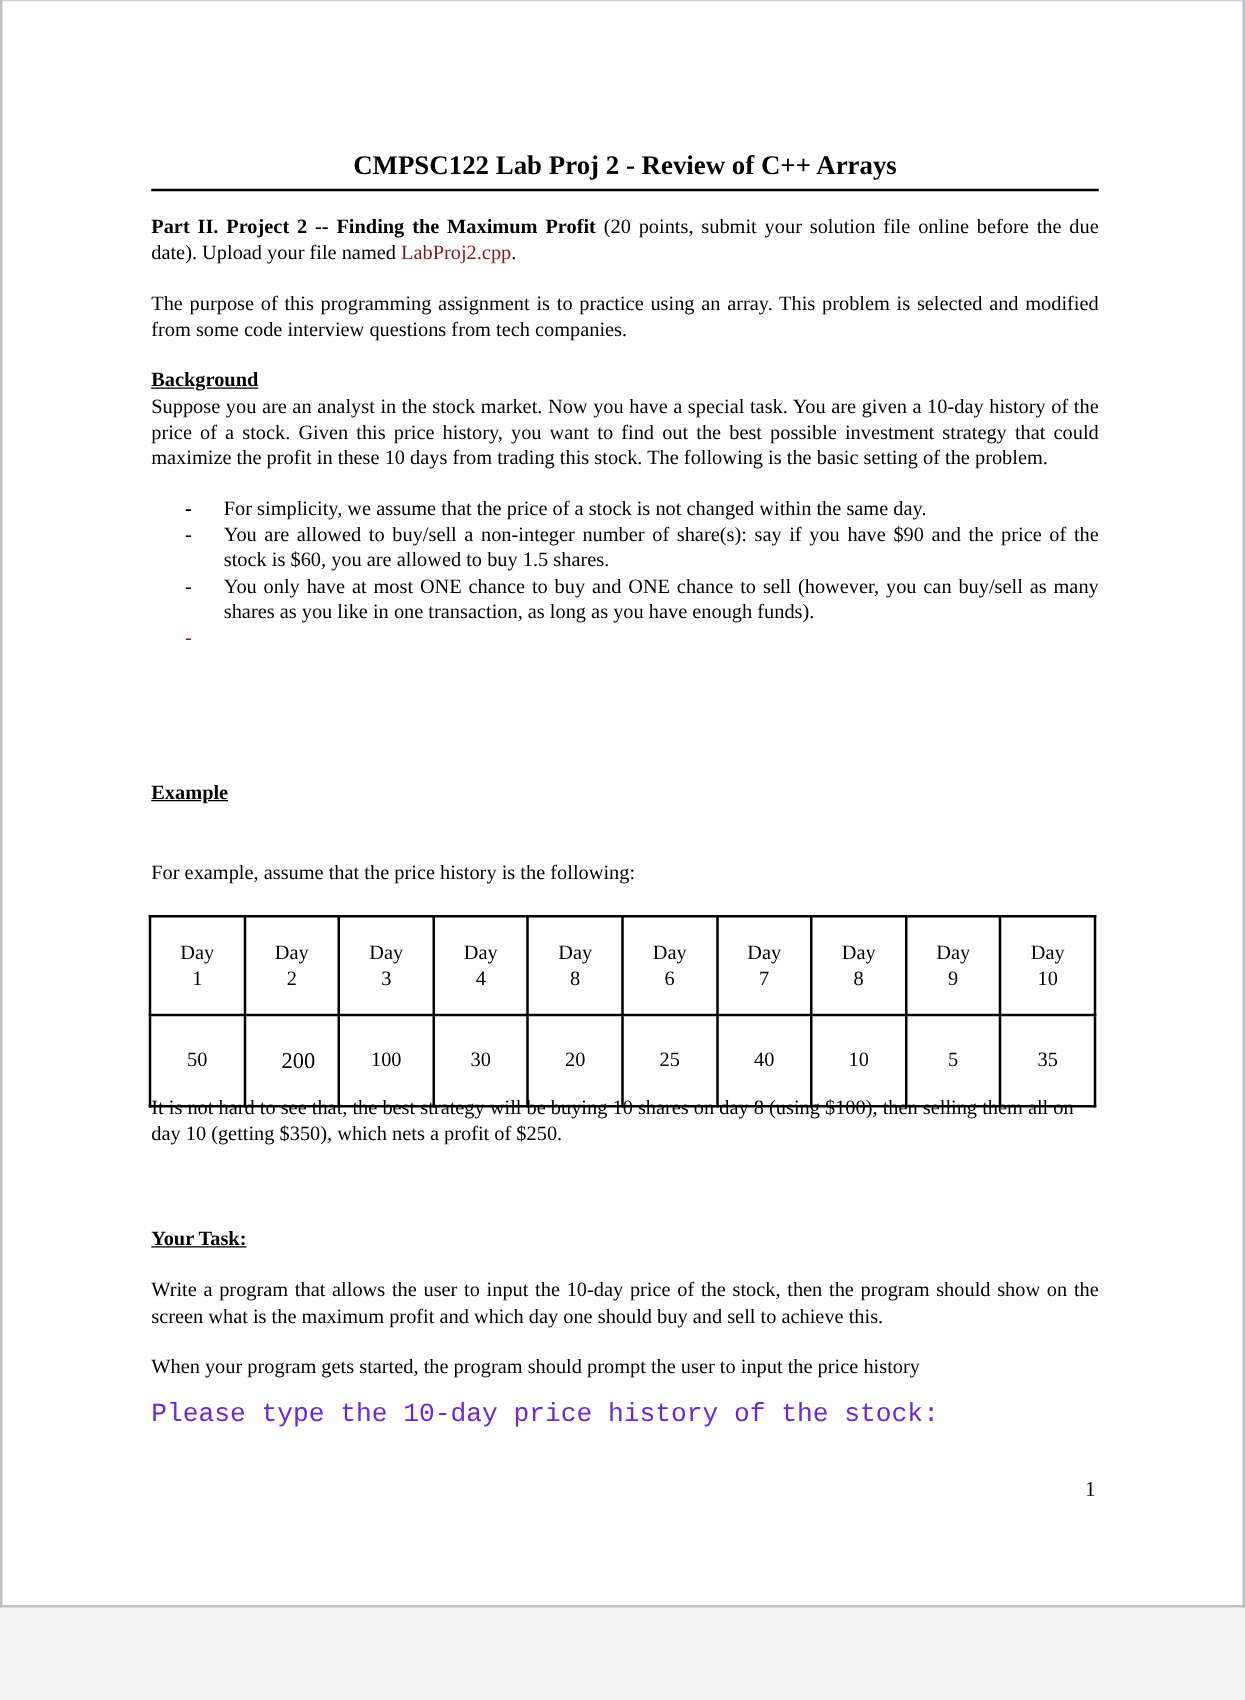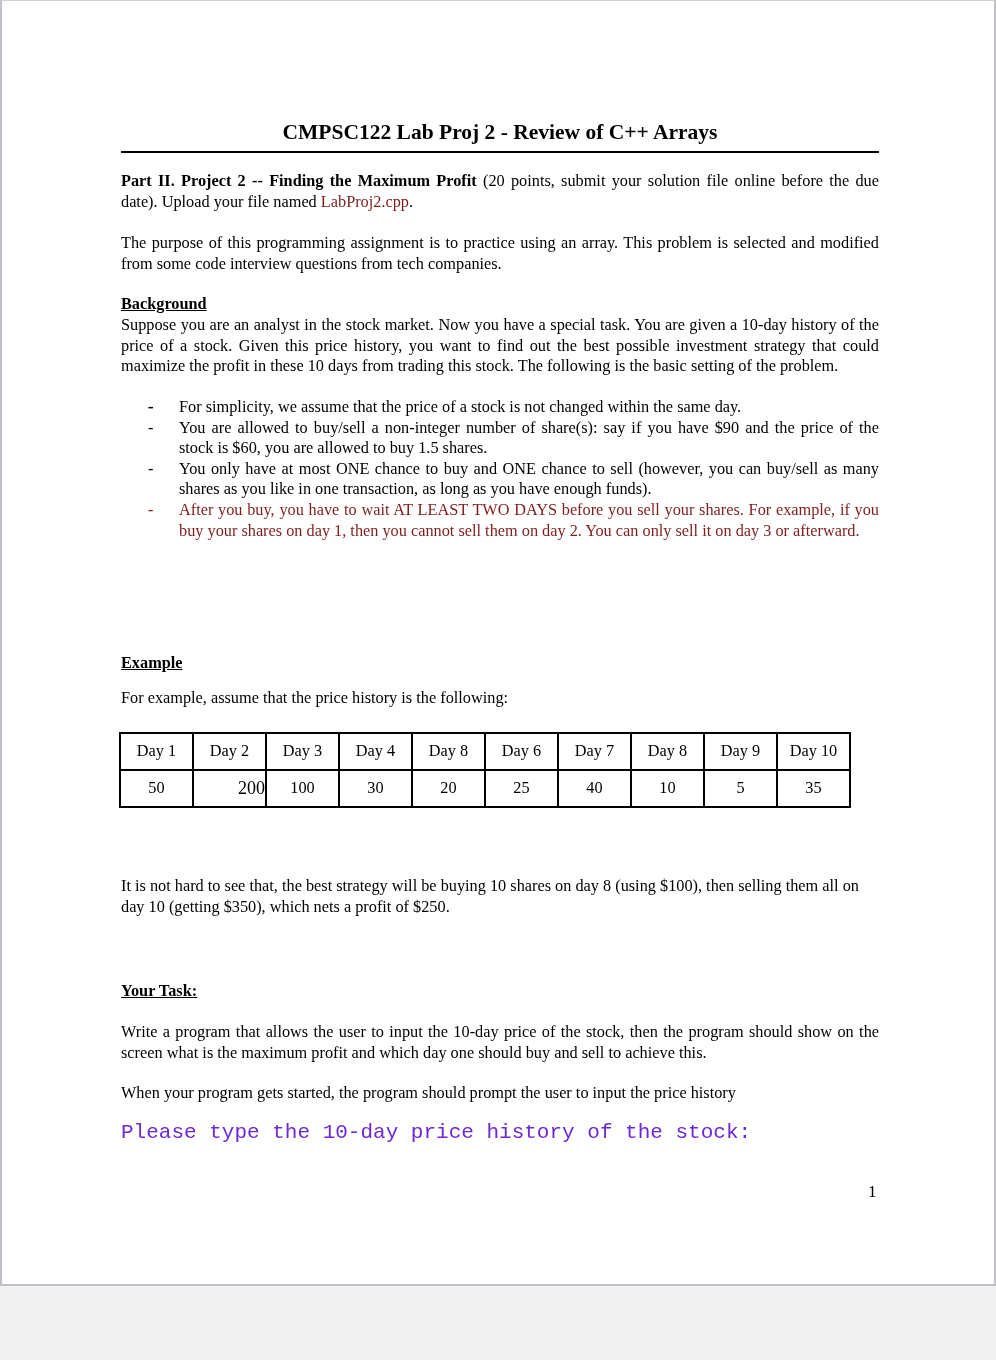--- a/index.html
+++ b/index.html
@@ -11,21 +11,21 @@
   .title { position:absolute; top:118px; left:0; width:758px; text-align:center; font-weight:bold; font-size:21.5px; line-height:26px; }
   .title-rule { position:absolute; top:150px; left:0; width:758px; height:2px; background:#000; }
   .blk { position:absolute; left:0; width:758px; text-align:justify; }
   .red { color:#7f1d1d; }
   b { font-weight:bold; }
   .u { font-weight:bold; text-decoration:underline; }
   ul.bullets { list-style:none; margin:0; padding:0; }
   ul.bullets li { position:relative; padding-left:58px; text-align:justify; }
   ul.bullets li .dash { position:absolute; left:27px; top:0; }
   table.prices { position:absolute; top:731px; left:-2px; border-collapse:collapse; font-size:16.3px; }
-  table.prices td { border:2px solid #000; text-align:center; width:71px; height:35px; padding:0; }
+  table.prices td { border:2px solid #000; text-align:center; width:71px; height:35px; padding:18px; }
   table.prices tr:first-child td { height:35px; }
   .mono { font-family:"Liberation Mono", monospace; font-size:21px; color:#6d28d9; }
   .pagenum { position:absolute; left:866px; top:1181px; font-size:17px; }
 </style>
 </head>
 <body>
 
 <div class="page">
   <div class="content">
     <div class="title">CMPSC122 Lab Proj 2 - Review of C++ Arrays</div>
@@ -41,25 +41,25 @@
       <span class="u">Background</span>
     </div>
     <div class="blk" style="top:314px;">Suppose you are an analyst in the stock market. Now you have a special task. You are given a 10-day history of the price of a stock. Given this price history, you want to find out the best possible investment strategy that could maximize the profit in these 10 days from trading this stock. The following is the basic setting of the problem.</div>
 
     <div class="blk" style="top:396px;">
       <ul class="bullets">
         <li><span class="dash">-</span></li>
         <li><span class="dash">-</span><span>For simplicity, we assume that the price of a stock is not changed within the same day.</span></li>
         <li><span class="dash">-</span><span>You are allowed to buy/sell a non-integer number of share(s): say if you have $90 and the price of the stock is $60, you are allowed to buy 1.5 shares.</span></li>
         <li><span class="dash">-</span><span>You only have at most ONE chance to buy and ONE chance to sell (however, you can buy/sell as many shares as you like in one transaction, as long as you have enough funds).</span></li>
-        <li class="red"><span class="dash">-</span><span>After you buy, you have to wait AT LEAST TWO DAYS before you sell your shares. For example, if you buy your shares on day 1, then you cannot sell them on day 2. You can only sell it on day 3 or afterward.</span></li>
+        <li class="red"><span class="dash">-</span></li>
       </ul>
     </div>
 
-    <div class="blk" style="top:623px;margin-top:29px;">
+    <div class="blk" style="top:623px;">
       <span class="u">Example</span>
     </div>
     <div class="blk" style="top:687px;">For example, assume that the price history is the following:</div>
 
     <table class="prices">
       <tbody>
           <tr>
         <td>Day 1</td>
         <td>Day 2</td>
         <td>Day 3</td>

